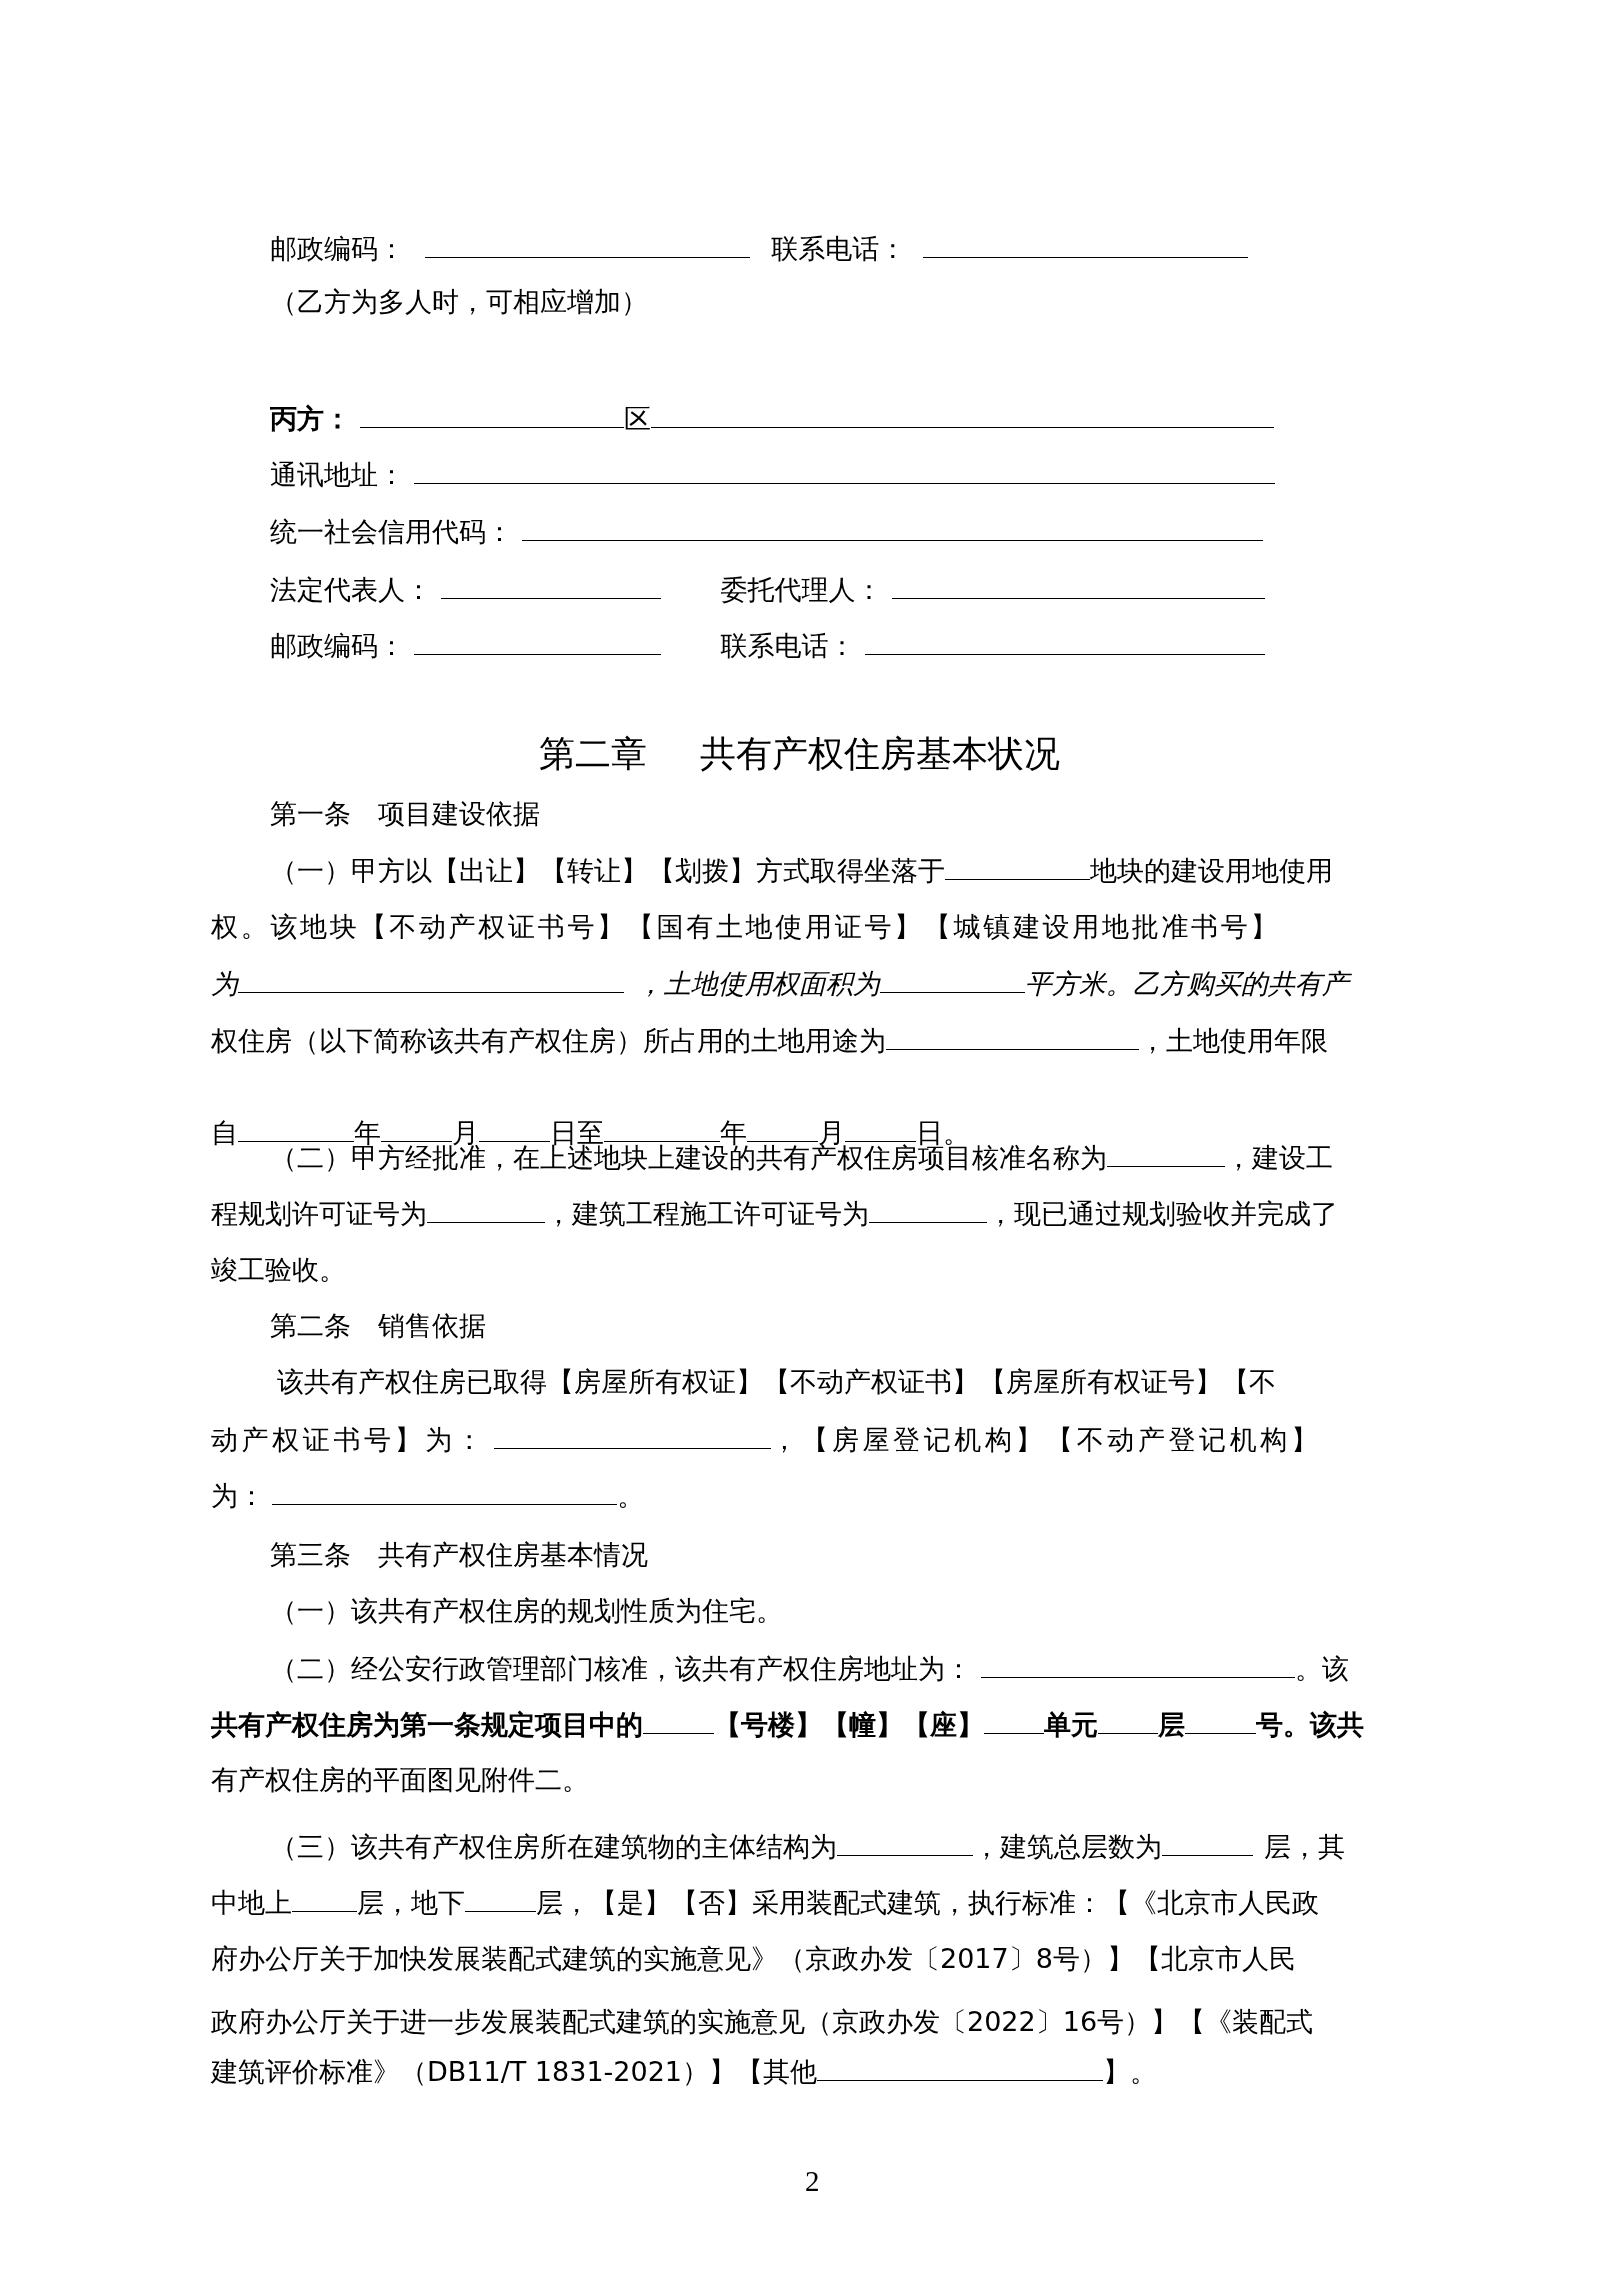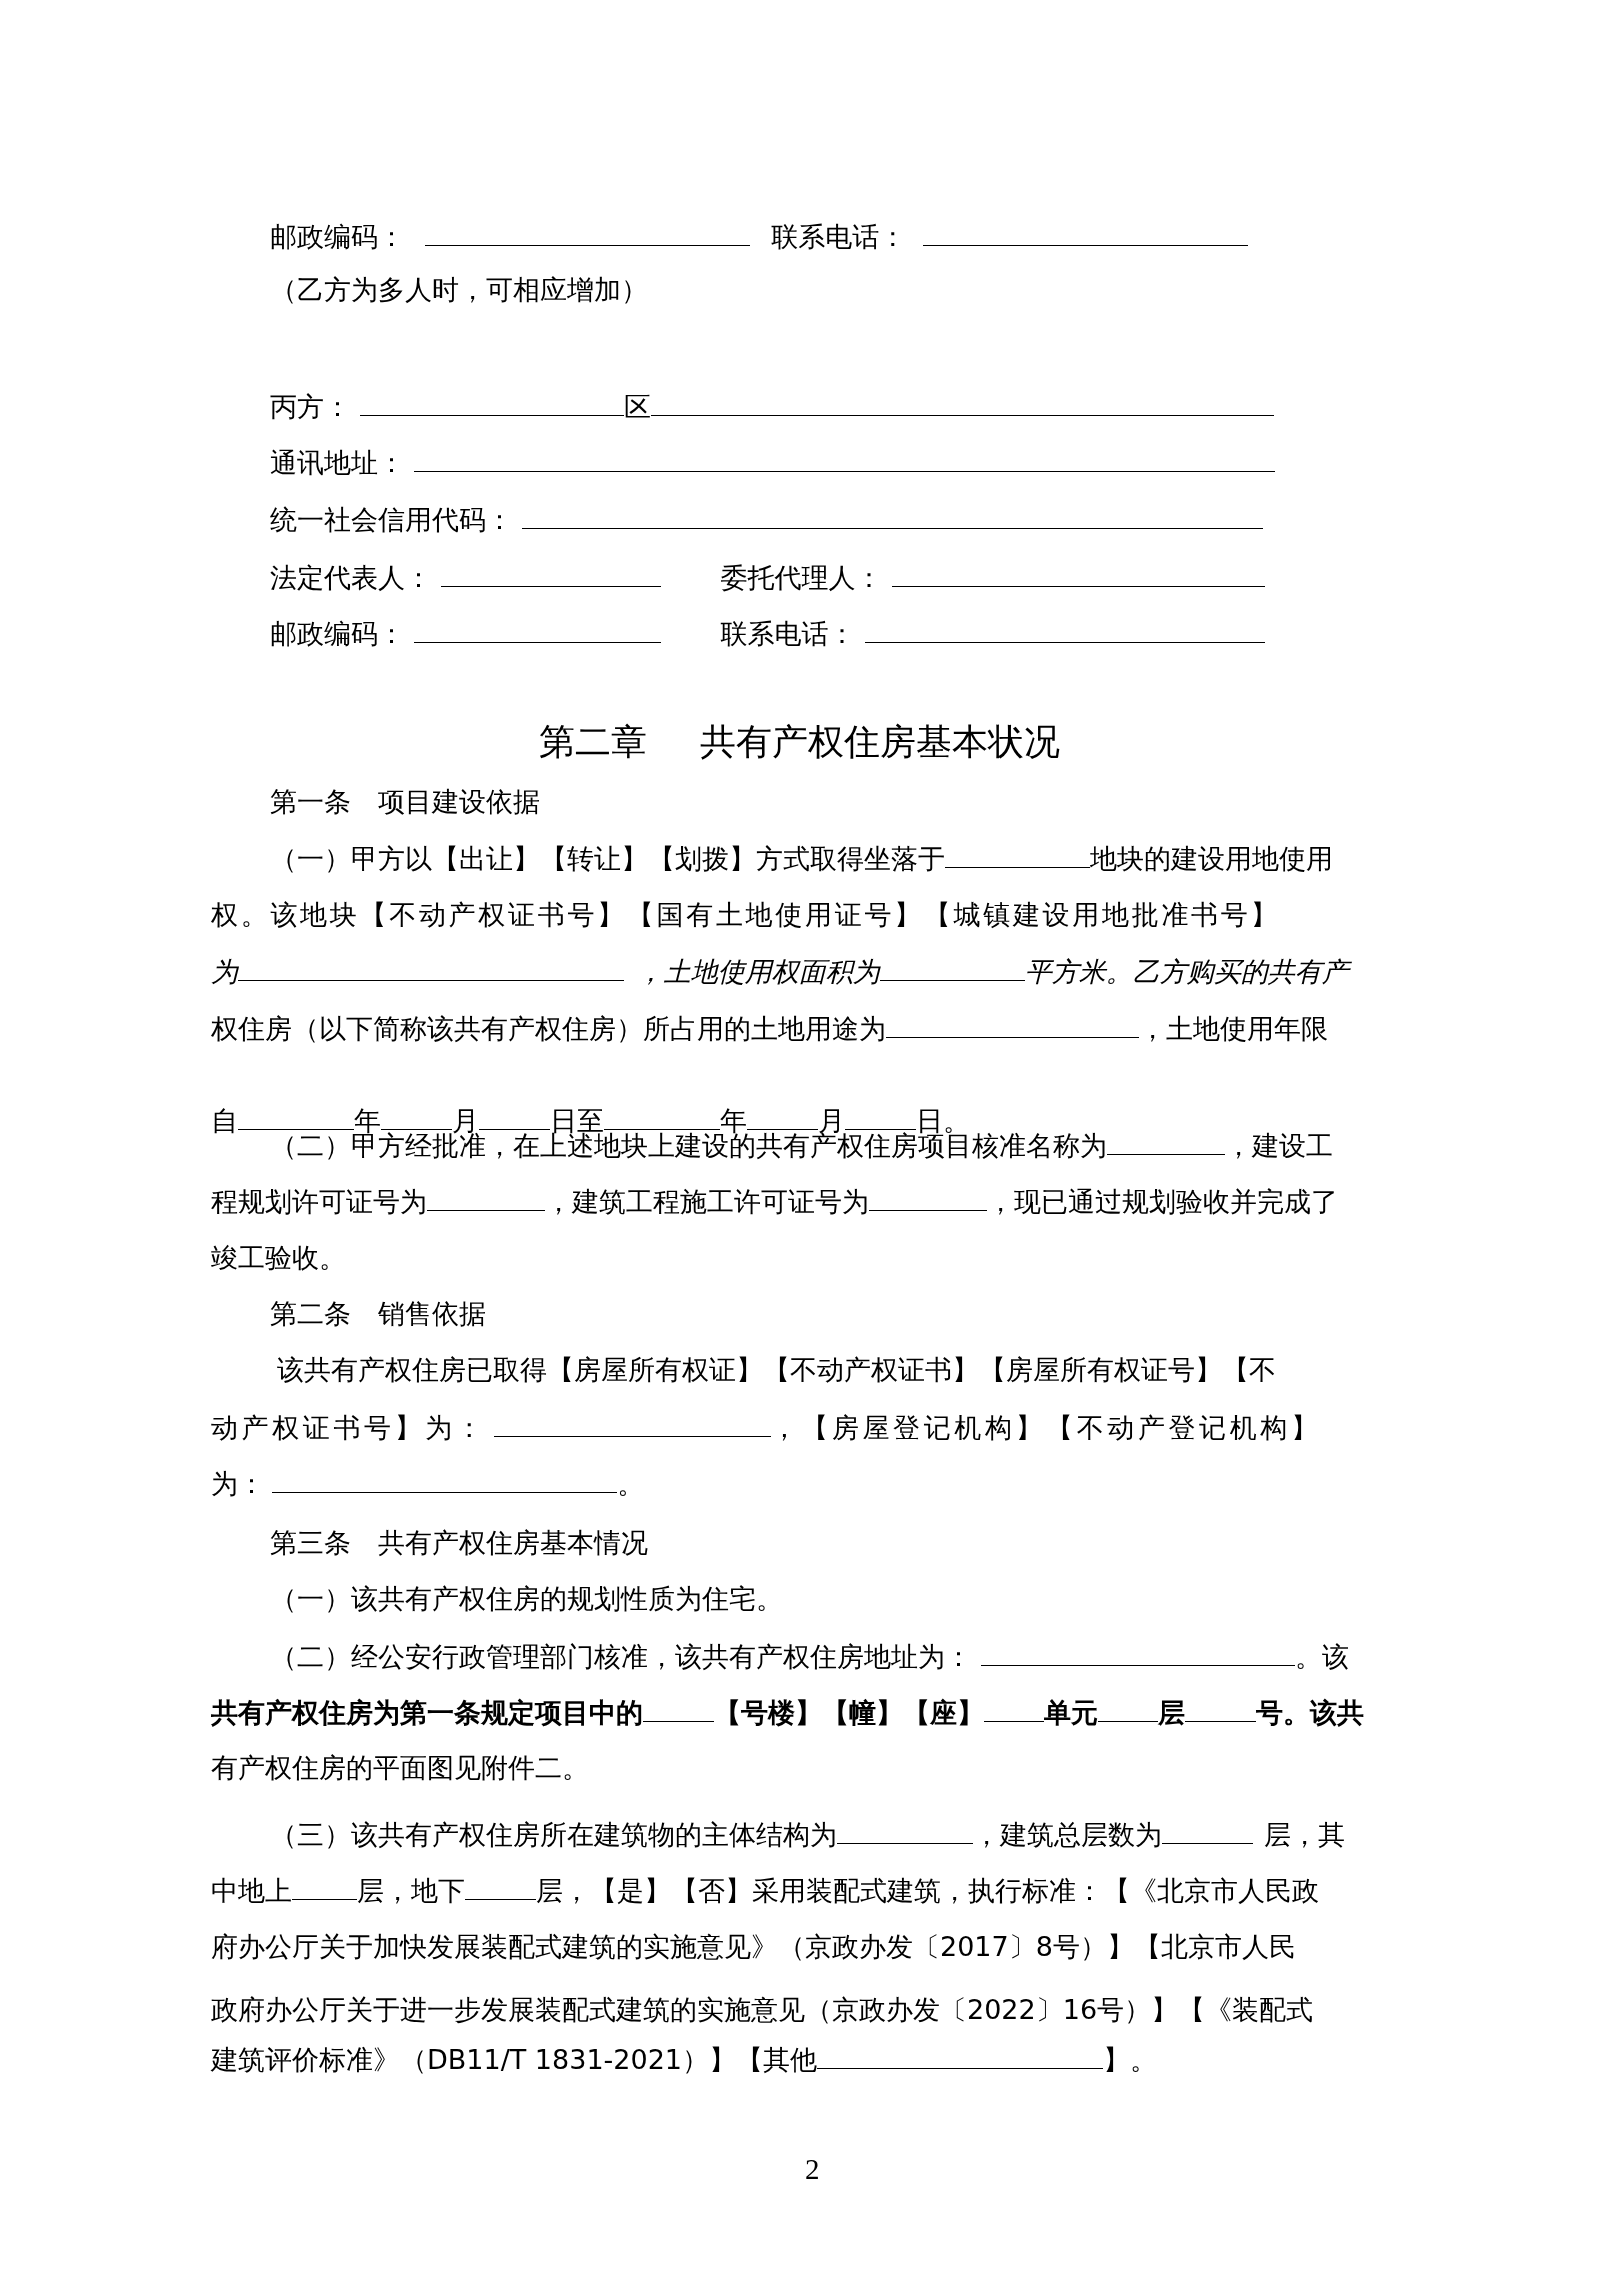--- a/index.html
+++ b/index.html
@@ -1,21 +1,21 @@
 <!DOCTYPE html>
 <html style="font-size:14.5px"><head>
 <meta charset="utf-8">
 <style>
   html, body { margin: 0; padding: 0; background: #ffffff; }
   body { width: 1623px; height: 2294px; position: relative; overflow: hidden;
          font-family: "DejaVu Sans", sans-serif; color: #000; }
-  .page { position: absolute; left: 0; top: 4px; width: 1623px; height: 1984px; }
+  .page { position: absolute; left: 0; top: 16px; width: 1623px; height: 1984px; }
   .line { position: absolute; font-size: 27px; line-height: 36px; white-space: nowrap; color: #000; }
   .blank { display: inline-block; border-bottom: 1.8px solid #000; height: 27px; vertical-align: baseline; }
-  .bold { font-weight: normal; margin-top: 23px; }
+  .bold { font-weight: bold; margin-top: 23px; }
   .title { font-size: 36px; line-height: 45px; }
   .pagenum { font-family: "Liberation Serif", serif; font-size: 29px; }
   .justify { display: flex; justify-content: flex-start; width: 1216px; }
   .justify span { display: inline-block; }
 </style>
 </head>
 <body>
 
 <div class="page">
 

